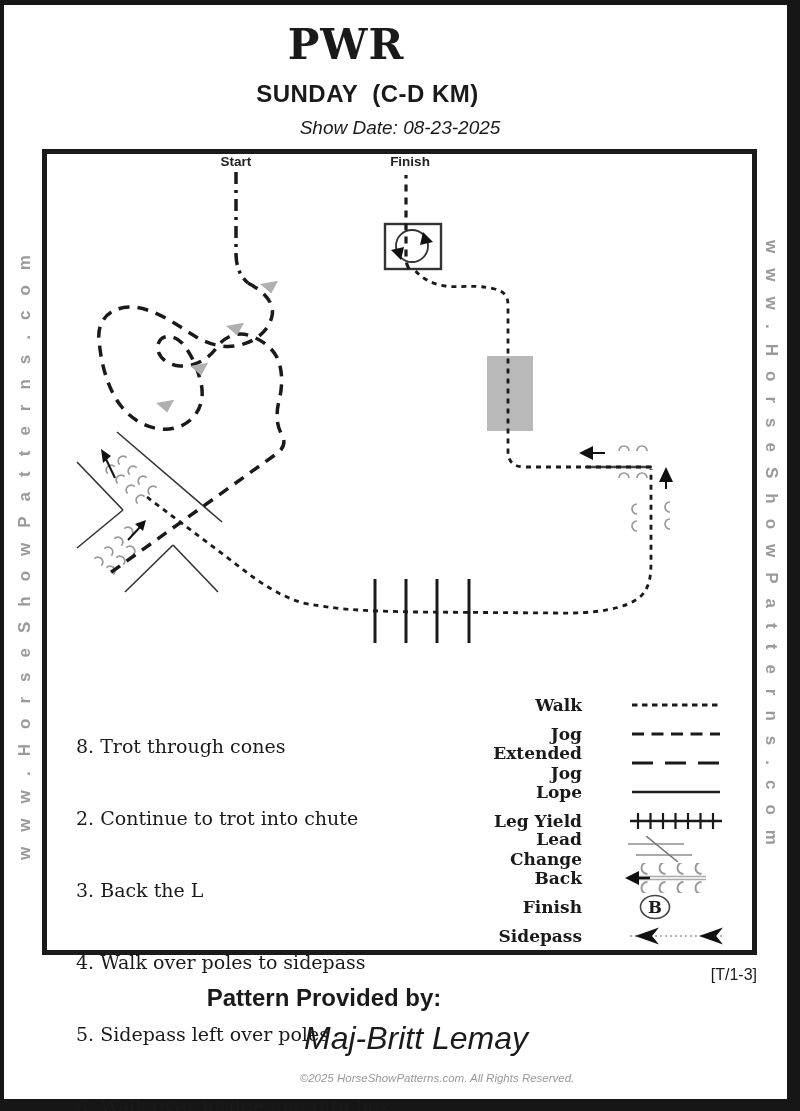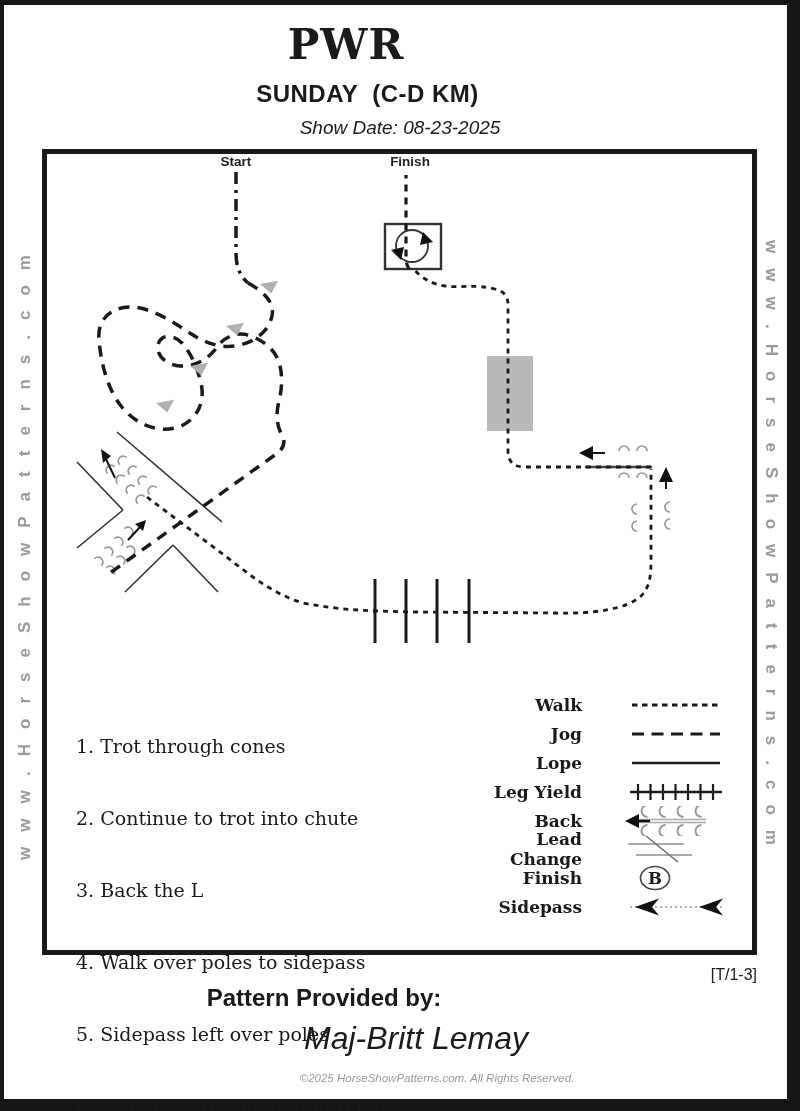--- a/index.html
+++ b/index.html
@@ -190,21 +190,21 @@
       <polygon points="0,0 17,-7 13,7" transform="translate(231,331) rotate(12)"></polygon>
       <polygon points="0,0 17,-7 13,7" transform="translate(195,371) rotate(12)"></polygon>
       <polygon points="0,0 17,-7 13,7" transform="translate(161,408) rotate(12)"></polygon>
     </g>
 
     <text x="241" y="171" text-anchor="middle" font-size="13.5" font-weight="600" fill="#222">Start</text>
     <text x="415" y="171" text-anchor="middle" font-size="13.5" font-weight="600" fill="#222">Finish</text>
   </svg>
 
   <div class="instructions">
-    <div>1. Trot through cones</div>
+    <div>8. Trot through cones</div>
     <div>2. Continue to trot into chute</div>
     <div>3. Back the L</div>
     <div>4. Walk over poles to sidepass</div>
     <div>5. Sidepass left over poles</div>
     <div>6. Walk over bridge and into box</div>
     
   </div>
 
   <div class="legend">
 
@@ -219,20 +219,28 @@
 
     <div class="lrow">
       <div class="llabel">Jog</div>
       <div class="lsym">
           <svg width="112" height="26">
         <line x1="10" y1="13" x2="98" y2="13" stroke="#1a1a1a" stroke-width="3.2" stroke-dasharray="12 7.5"></line>
       </svg>
         </div>
     </div>
 
+    <div class="lrow">
+      <div class="llabel">Extended Jog</div>
+      <div class="lsym">
+          <svg width="112" height="26">
+        <line x1="10" y1="13" x2="98" y2="13" stroke="#1a1a1a" stroke-width="3.2" stroke-dasharray="21 12"></line>
+      </svg>
+        </div>
+    </div>
 
     <div class="lrow">
       <div class="llabel">Lope</div>
       <div class="lsym">
           <svg width="112" height="26">
         <line x1="10" y1="13" x2="98" y2="13" stroke="#1a1a1a" stroke-width="2.6"></line>
       </svg>
         </div>
     </div>
 
@@ -243,20 +251,31 @@
         <line x1="8" y1="13" x2="100" y2="13" stroke="#1a1a1a" stroke-width="2.6"></line>
         <g stroke="#1a1a1a" stroke-width="2.2">
           <line x1="16" y1="5" x2="16" y2="21"></line>
               <line x1="28.5" y1="5" x2="28.5" y2="21"></line>
           <line x1="41" y1="5" x2="41" y2="21"></line>
               <line x1="53.5" y1="5" x2="53.5" y2="21"></line>
           <line x1="66" y1="5" x2="66" y2="21"></line>
               <line x1="78.5" y1="5" x2="78.5" y2="21"></line>
           <line x1="91" y1="5" x2="91" y2="21"></line>
         </g>
+      </svg>
+        </div>
+    </div>
+
+    <div class="lrow">
+      <div class="llabel">Lead Change</div>
+      <div class="lsym">
+          <svg width="112" height="26">
+        <line x1="6" y1="8" x2="62" y2="8" stroke="#aaa" stroke-width="2"></line>
+        <line x1="14" y1="19" x2="70" y2="19" stroke="#aaa" stroke-width="2"></line>
+        <line x1="24" y1="0" x2="56" y2="26" stroke="#777" stroke-width="1.6"></line>
       </svg>
         </div>
     </div>
 
     <div class="lrow">
       <div class="llabel">Back</div>
       <div class="lsym">
           <svg width="112" height="30">
         <g stroke="#999" stroke-width="2" fill="none">
           <path d="M -6 3.5 A 6 6 0 1 1 6 3.5" transform="translate(22,5) rotate(-90)"></path>
@@ -270,31 +289,20 @@
         </g>
         <line x1="14" y1="13.5" x2="84" y2="13.5" stroke="#aaa" stroke-width="1.4"></line>
         <line x1="14" y1="16.5" x2="84" y2="16.5" stroke="#aaa" stroke-width="1.4"></line>
         <line x1="16" y1="15" x2="28" y2="15" stroke="#111" stroke-width="2.4"></line>
         <polygon points="3,15 17,8 17,22" fill="#111"></polygon>
       </svg>
         </div>
     </div>
 
     <div class="lrow">
-      <div class="llabel">Lead Change</div>
-      <div class="lsym">
-          <svg width="112" height="26">
-        <line x1="6" y1="8" x2="62" y2="8" stroke="#aaa" stroke-width="2"></line>
-        <line x1="14" y1="19" x2="70" y2="19" stroke="#aaa" stroke-width="2"></line>
-        <line x1="24" y1="0" x2="56" y2="26" stroke="#777" stroke-width="1.6"></line>
-      </svg>
-        </div>
-    </div>
-
-    <div class="lrow">
       <div class="llabel">Finish</div>
       <div class="lsym">
           <svg width="112" height="28">
         <ellipse cx="33" cy="14" rx="14.5" ry="11.5" fill="none" stroke="#444" stroke-width="1.6"></ellipse>
         <text x="33" y="20" text-anchor="middle" font-family="DejaVu Serif, serif" font-weight="bold" font-size="16.5" fill="#1a1a1a">B</text>
       </svg>
         </div>
     </div>
 
     <div class="lrow">

